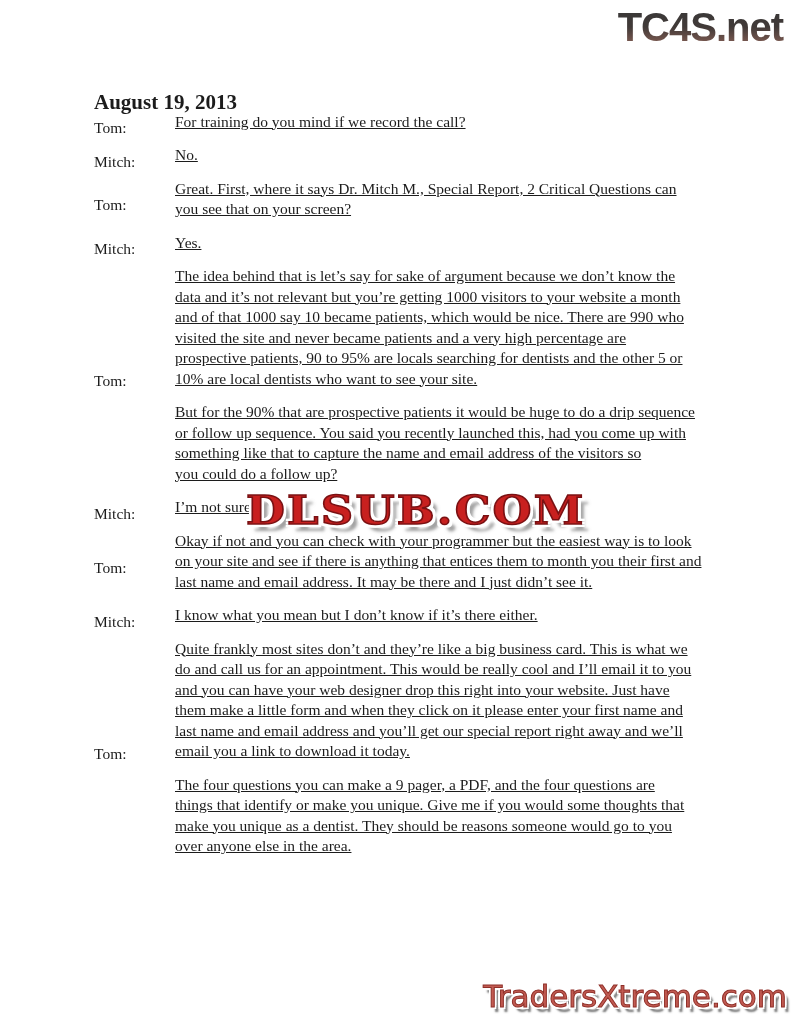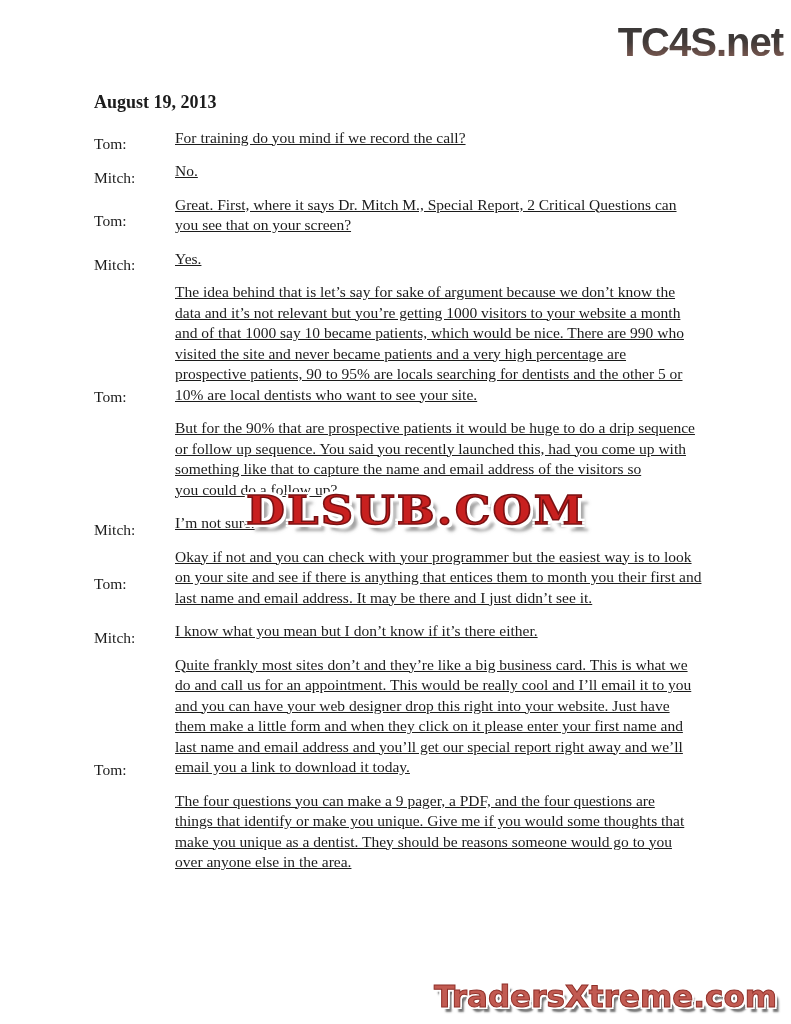--- a/index.html
+++ b/index.html
@@ -13,36 +13,35 @@
     height: 1024px;
     background: #ffffff;
     overflow: hidden;
     font-family: "Liberation Serif", serif;
     color: #1c1c1c;
   }
 
   
   .top-logo {
     position: absolute;
-    top: 15px;
+    top: 0;
     right: 4px;
   }
 
   
   .content {
     position: absolute;
     top: 93px;
     left: 94px;
     width: 660px;
   }
   .doc-header {
     font-weight: bold;
-    font-size: 18px;
+    font-size: 21px;
     line-height: 18.6px;
-    margin-bottom: 16px;
   }
   .entry {
     display: flex;
     align-items: center;
   }
   .speaker {
     width: 81px;
     flex: 0 0 81px;
     font-size: 15.5px;
     line-height: 20.5px;
@@ -75,24 +74,24 @@
       -3px -3px 0 #fff, 3px -3px 0 #fff, -3px 3px 0 #fff, 3px 3px 0 #fff,
       0 -3px 0 #fff, 0 3px 0 #fff, -3px 0 0 #fff, 3px 0 0 #fff,
       0 0 5px #fff,
       6px 7px 3px rgba(120,120,120,0.7);
     white-space: nowrap;
   }
 
   
   .wm-bottom {
     position: absolute;
-    right: 14px;
+    right: 4px;
     top: 976px;
     font-family: "DejaVu Sans", sans-serif;
-    font-weight: 700;
+    font-weight: 400;
     font-size: 31px;
     line-height: 40px;
     color: var(--wm-salmon, #c25b52);
     -webkit-text-stroke: 1px var(--wm-salmon-dark, #8f2f28);
     text-shadow:
       -2px -2px 0 #fff, 2px -2px 0 #fff, -2px 2px 0 #fff, 2px 2px 0 #fff,
       0 -2px 0 #fff, 0 2px 0 #fff, -2px 0 0 #fff, 2px 0 0 #fff,
       4px 5px 2px rgba(80,80,80,0.8);
     white-space: nowrap;
   }

